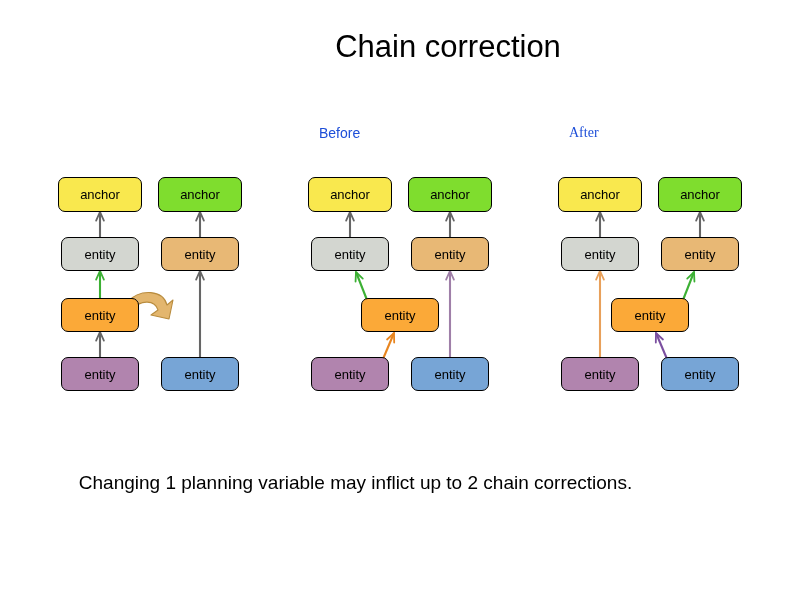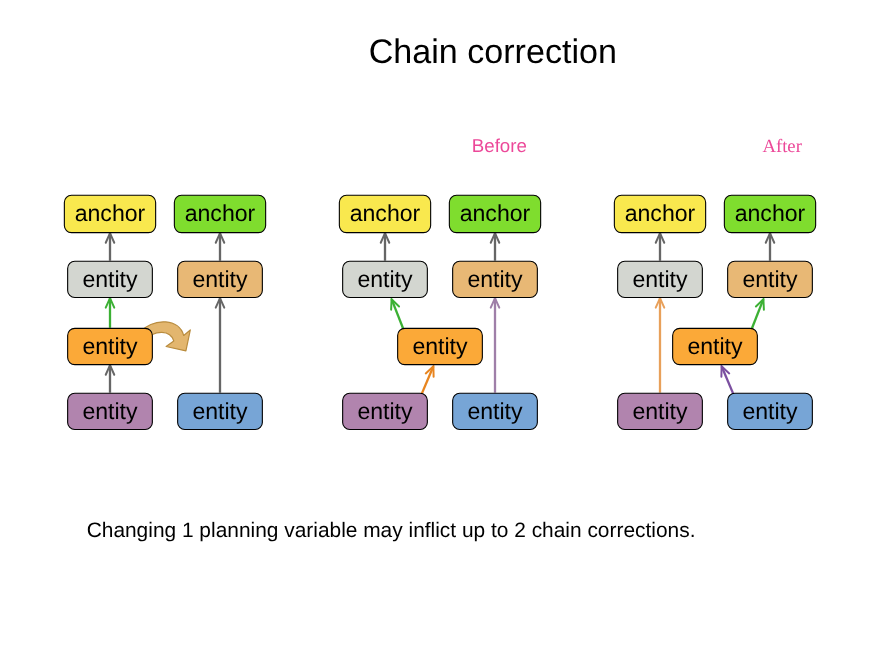--- a/index.html
+++ b/index.html
@@ -29,24 +29,24 @@
     text-align: center;
     font-size: 31px;
     line-height: 38px;
     font-family: "Liberation Sans", sans-serif;
     color: #000000;
     white-space: pre;
     padding-left: 48px;
   }
   .panel-label {
     position: absolute;
-    font-size: 17px;
+    font-size: 14px;
     line-height: 20px;
-    text-align: right;
-    color: #ec4899;
+    text-align: left;
+    color: #1d4ed8;
     white-space: pre;
   }
   .caption {
     position: absolute;
     left: 0;
     top: 471px;
     width: 711px;
     text-align: center;
     font-size: 19px;
     line-height: 24px;
@@ -61,21 +61,21 @@
     pointer-events: none;
   }
   .node {
     position: absolute;
     box-sizing: border-box;
     border: 1.6px solid #000000;
     border-radius: 7px;
     display: flex;
     align-items: center;
     justify-content: center;
-    font-size: 21px;
+    font-size: 13px;
     line-height: 19px;
     color: #000000;
     white-space: pre;
     z-index: 3;
   }
 </style>
 </head>
 <body style="background: rgb(255, 255, 255);">
 
 <div id="stage">

